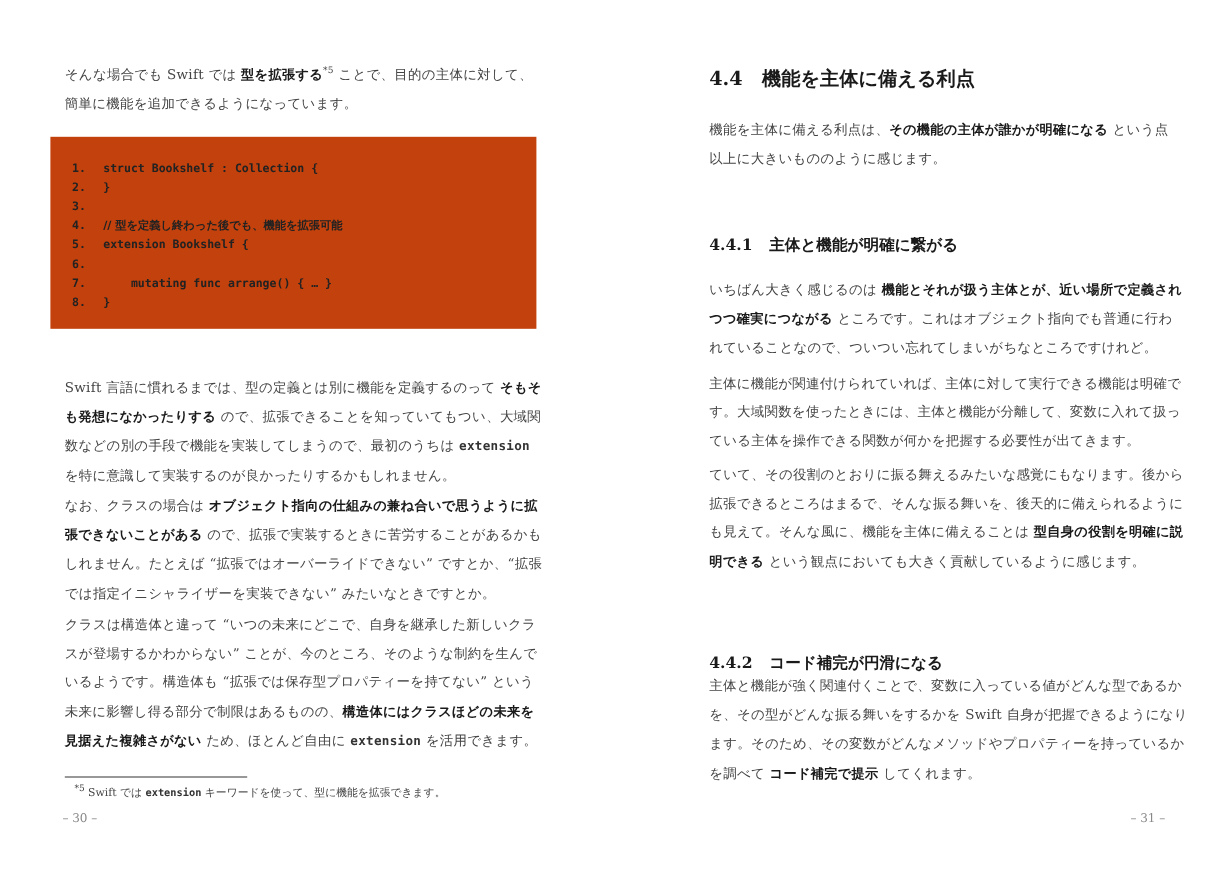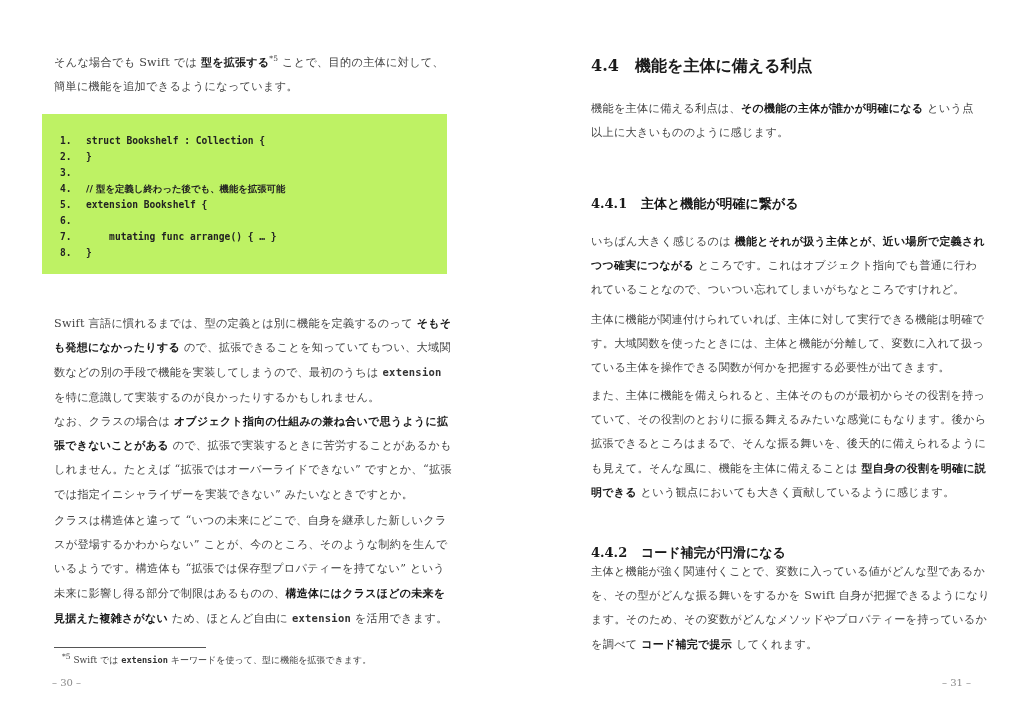--- a/index.html
+++ b/index.html
@@ -11,21 +11,21 @@
   .page-left { left: 0; width: 512px; }
   .page-right { left: 512px; width: 512px; }
   .para {
     position: absolute; font-size: 11.2px; line-height: 24.2px; color: #444; margin: 0;
     letter-spacing: 0.25px;
   }
   .para b { font-family: "DejaVu Sans", "Liberation Sans", sans-serif; font-weight: bold; color: #1a1a1a; font-size: 11px; }
   .mono { font-family: "DejaVu Sans Mono", "Liberation Mono", monospace; font-weight: bold; font-size: 10.5px; color: #333; }
   sup { font-size: 7.5px; }
   .code-block {
-    position: absolute; left: 42px; top: 114px; width: 405px; height: 160px; background: #bef264;
+    position: absolute; left: 42px; top: 114px; width: 405px; height: 160px; background: #c2410c;
   }
   .code-line {
     position: absolute; left: 18px; font-family: "DejaVu Sans Mono", "Liberation Mono", monospace;
     font-size: 9.6px; color: #222; font-weight: bold; white-space: pre; height: 16px; line-height: 16px;
   }
   .code-line .ln { display: inline-block; width: 26px; }
   .heading {
     position: absolute; font-family: "DejaVu Sans", "Liberation Sans", sans-serif; color: #1a1a1a; margin: 0;
   }
   .heading .num { font-family: "DejaVu Serif", "Liberation Serif", serif; font-weight: bold; display: inline-block; }
@@ -108,21 +108,20 @@
     <div>れていることなので、ついつい忘れてしまいがちなところですけれど。</div>
   </div>
 
   <div class="para" style="left:79px; top:308px; width:400px;">
     <div>主体に機能が関連付けられていれば、主体に対して実行できる機能は明確で</div>
     <div>す。大域関数を使ったときには、主体と機能が分離して、変数に入れて扱っ</div>
     <div>ている主体を操作できる関数が何かを把握する必要性が出てきます。</div>
   </div>
 
   <div class="para" style="left:79px; top:384px; width:400px;">
-    <div>また、主体に機能を備えられると、主体そのものが最初からその役割を持っ</div>
     <div>ていて、その役割のとおりに振る舞えるみたいな感覚にもなります。後から</div>
     <div>拡張できるところはまるで、そんな振る舞いを、後天的に備えられるように</div>
     <div><span>も見えて。そんな風に、機能を主体に備えることは </span><b>型自身の役割を明確に説</b></div>
     <div><b>明できる</b><span> という観点においても大きく貢献しているように感じます。</span></div>
   </div>
 
   <h3 class="heading h3" style="left:79px; top:524px;margin-top:20px;">
     <span class="num" style="width:50px;">4.4.2</span><span>コード補完が円滑になる</span>
   </h3>
 

